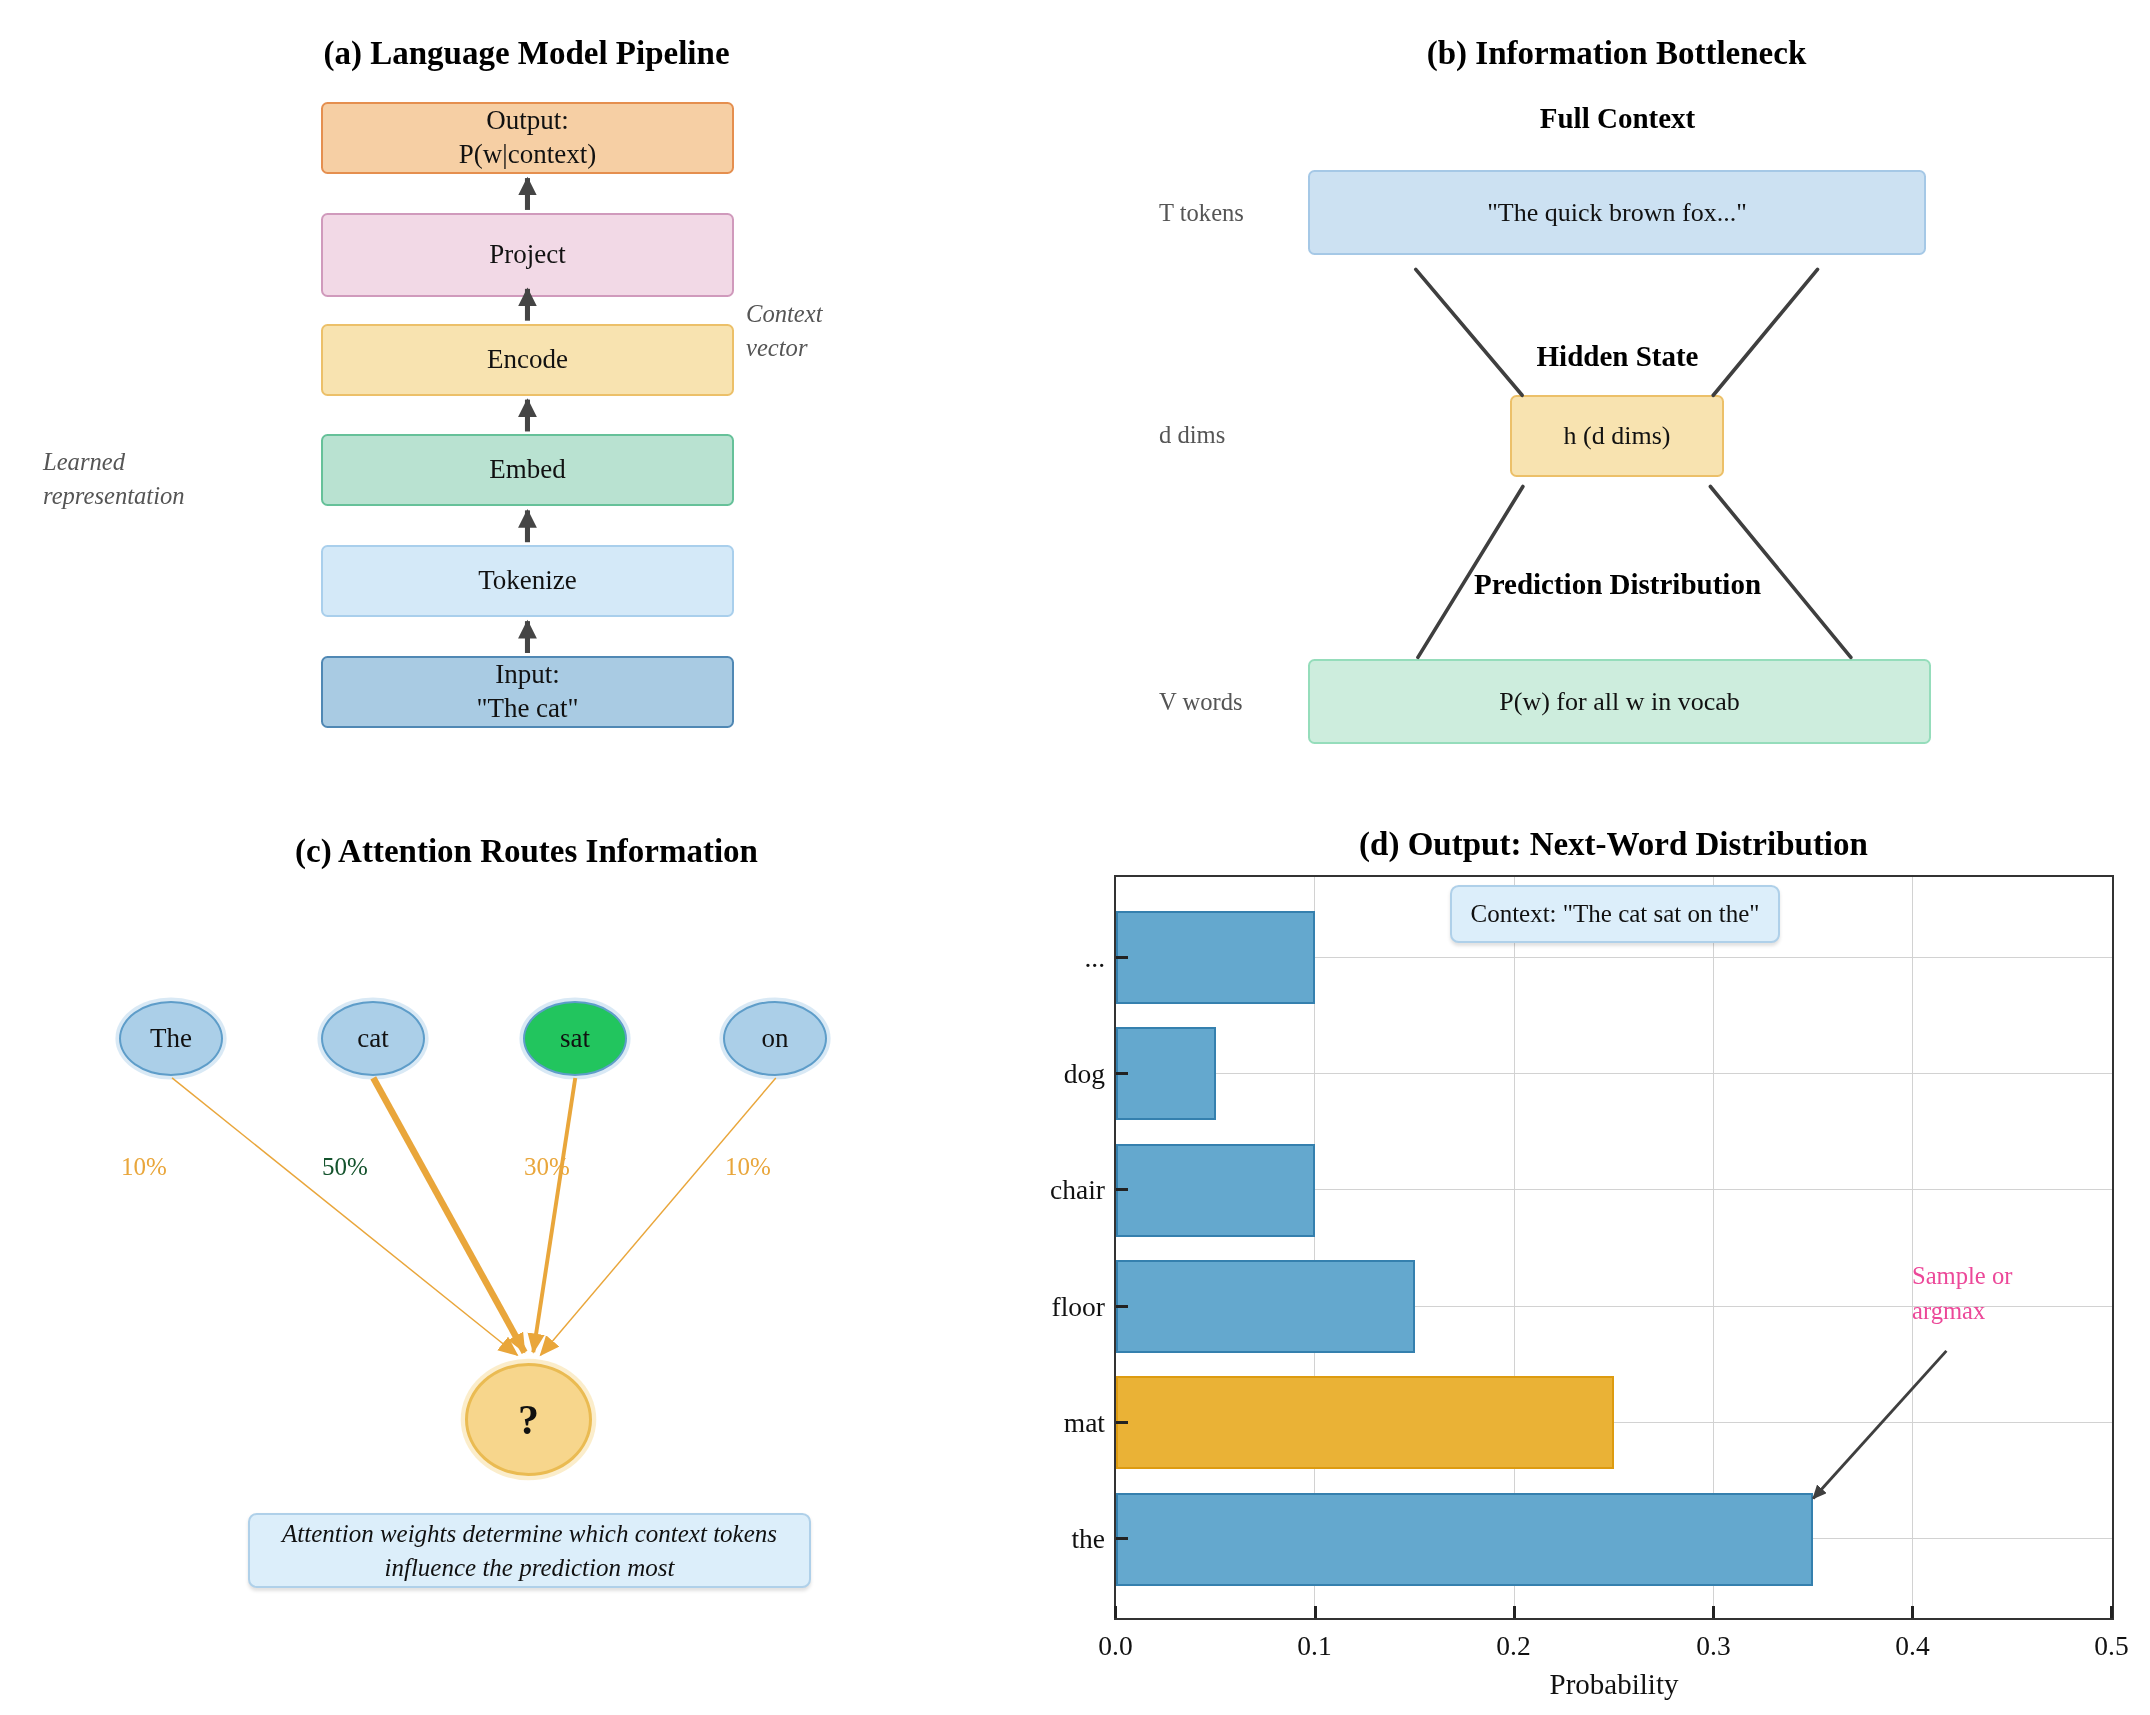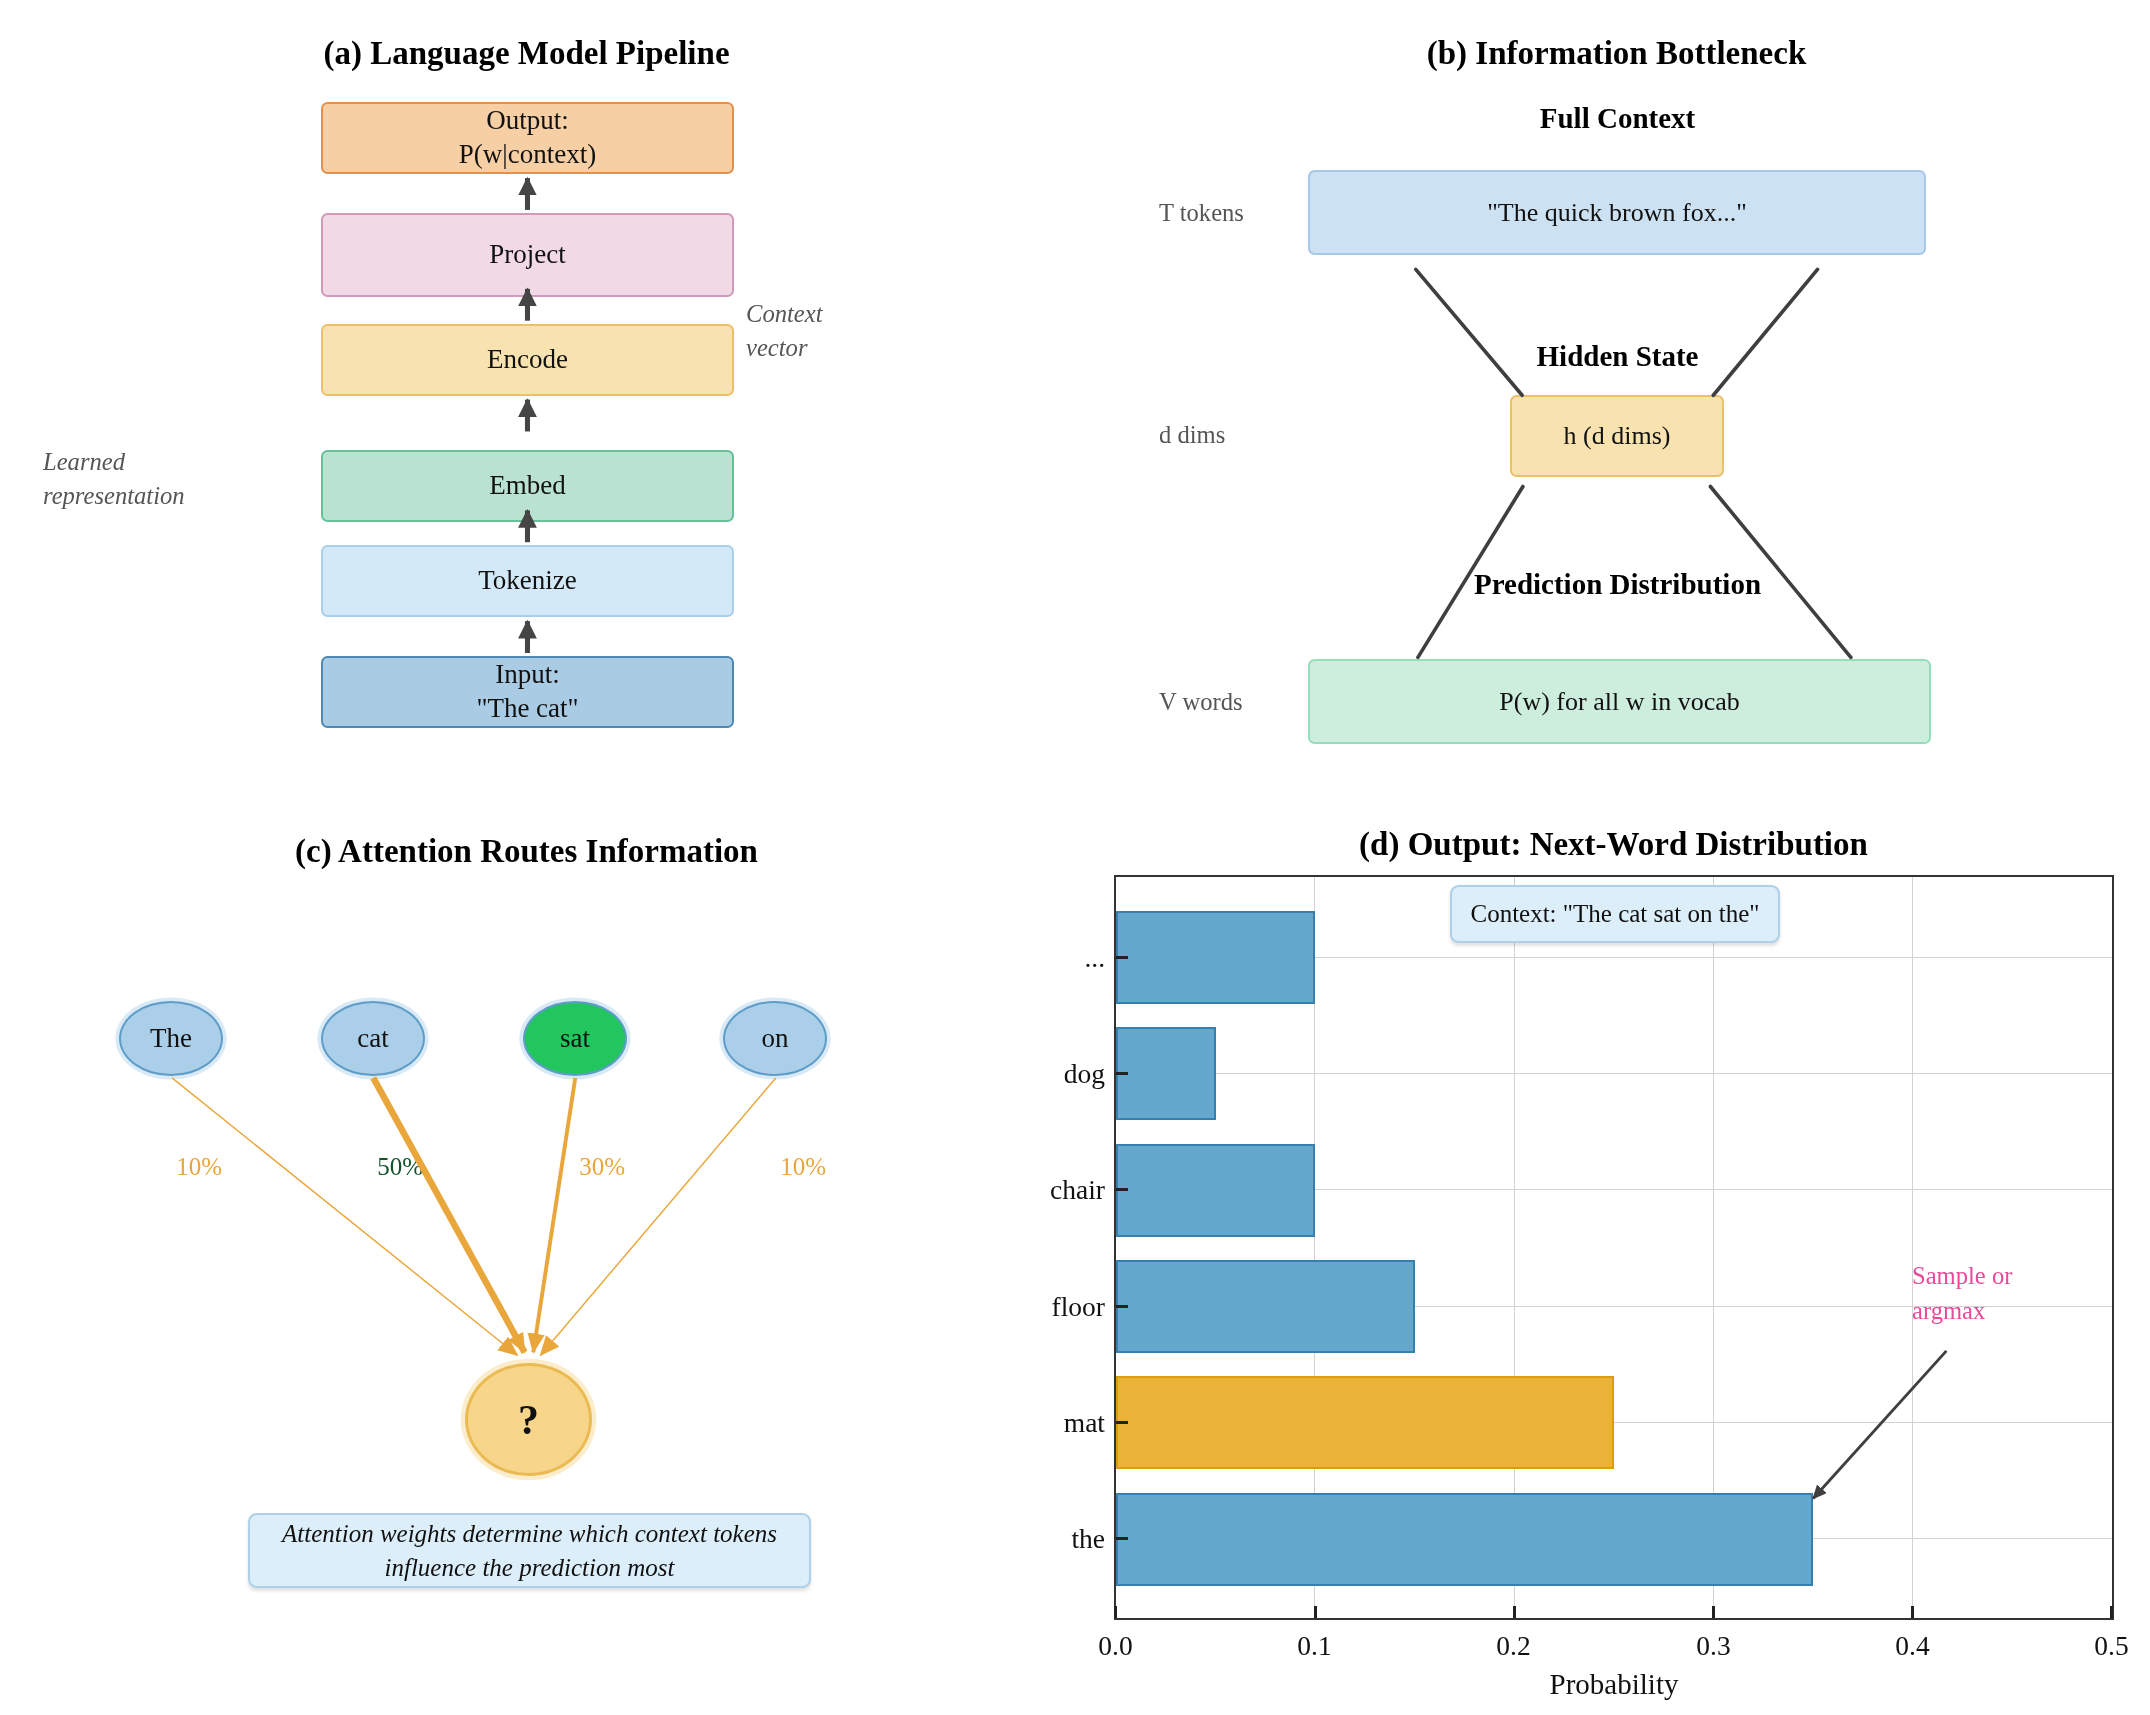--- a/index.html
+++ b/index.html
@@ -14,21 +14,21 @@
   .note{position:absolute;font-style:italic;color:#555;font-size:24.6px;line-height:1.38;
         white-space:pre-line;z-index:2;}
   .bhead{position:absolute;font-weight:bold;font-size:29px;text-align:center;color:#000;height:38px;line-height:38px;z-index:2;}
   .bbox{position:absolute;box-sizing:border-box;border:2.2px solid;border-radius:6.5px;
         display:flex;align-items:center;justify-content:center;text-align:center;
         font-size:26px;z-index:2;box-shadow:0 0 0 2.9px rgba(255,255,255,0.55);}
   .bside{position:absolute;font-size:24.6px;color:#555;height:36px;line-height:36px;z-index:2;}
   .ctoken{position:absolute;box-sizing:border-box;border:2.9px solid;border-radius:50%;
         display:flex;align-items:center;justify-content:center;font-size:27px;z-index:4;
         box-shadow:0 0 0 3.6px rgba(171,207,232,0.45);}
-  .cpct{position:absolute;font-size:25px;text-align:right;z-index:4;}
+  .cpct{position:absolute;font-size:25px;text-align:left;z-index:4;}
   .cnode{position:absolute;box-sizing:border-box;border:3.6px solid;border-radius:50%;
         display:flex;align-items:center;justify-content:center;font-size:42px;font-weight:bold;z-index:4;
         box-shadow:0 0 0 4.3px rgba(247,214,140,0.45);}
   .bluecard{position:absolute;box-sizing:border-box;background:#DCEEFA;border:2.2px solid #AFD0E9;border-radius:8.7px;
         display:flex;align-items:center;justify-content:center;text-align:center;z-index:5;
         box-shadow:0 2.2px 3.6px rgba(0,0,0,0.12);}
   #c-caption{font-style:italic;font-size:25px;line-height:1.35;color:#101010;}
   #d-context-note{font-size:25px;color:#101010;}
   #d-plot{position:absolute;left:1114px;top:875px;width:996px;height:741px;
         border:2.2px solid #333333;background:#ffffff;z-index:1;}
@@ -122,21 +122,21 @@
     <span id="d-context-note">Context: "The cat sat on the"</span>
   </div>
   <div id="d-annotation" style="left:1912px;top:1259px;width:203px;">Sample or
 argmax</div>
   <div id="d-xlabel" style="left:1469px;top:1668px;width:290px;">Probability</div>
 
 <div class="abox" style="left: 321px; top: 102px; width: 413px; height: 72px; background: rgb(246, 207, 164); border-color: rgb(229, 143, 79);">Output:
 P(w|context)</div>
     <div class="abox" style="left: 321px; top: 213px; width: 413px; height: 84px; background: rgb(242, 217, 230); border-color: rgb(208, 154, 188);">Project</div>
     <div class="abox" style="left: 321px; top: 324px; width: 413px; height: 72px; background: rgb(248, 227, 176); border-color: rgb(236, 192, 105);">Encode</div>
-    <div class="abox" style="left: 321px; top: 450px; width: 413px; height: 72px; background: rgb(185, 226, 209); border-color: rgb(102, 193, 153);">Embed</div>
+    <div class="abox" style="left: 321px; top: 434px; width: 413px; height: 72px; background: rgb(185, 226, 209); border-color: rgb(102, 193, 153);">Embed</div>
     <div class="abox" style="left: 321px; top: 545px; width: 413px; height: 72px; background: rgb(212, 233, 248); border-color: rgb(169, 207, 236);">Tokenize</div>
     <div class="abox" style="left: 321px; top: 656px; width: 413px; height: 72px; background: rgb(169, 203, 227); border-color: rgb(80, 136, 180);">Input:
 "The cat"</div>
     <div class="bhead" style="left: 1364px; top: 99px; width: 507px;">Full Context</div>
     <div class="bbox" style="left: 1308px; top: 170px; width: 618px; height: 85px; background: rgb(204, 225, 242); border-color: rgb(165, 200, 230);">"The quick brown fox..."</div>
     <div class="bside" style="left: 1159px; top: 195px; width: 188px;">T tokens</div>
     <div class="bhead" style="left: 1364px; top: 337px; width: 507px;">Hidden State</div>
     <div class="bbox" style="left: 1510px; top: 395px; width: 214px; height: 82px; background: rgb(248, 227, 176); border-color: rgb(236, 192, 105);">h (d dims)</div>
     <div class="bside" style="left: 1159px; top: 417px; width: 188px;">d dims</div>
     <div class="bhead" style="left: 1364px; top: 565px; width: 507px;">Prediction Distribution</div>

